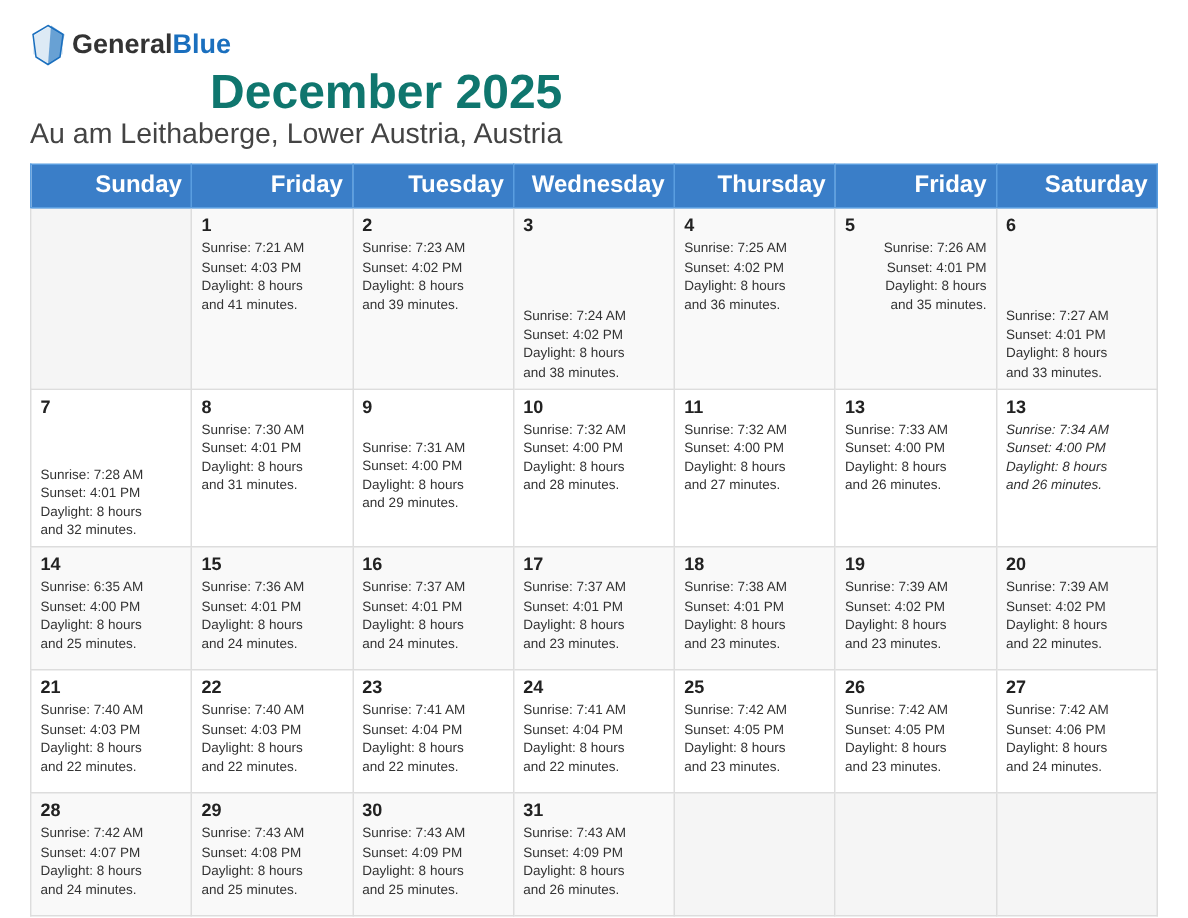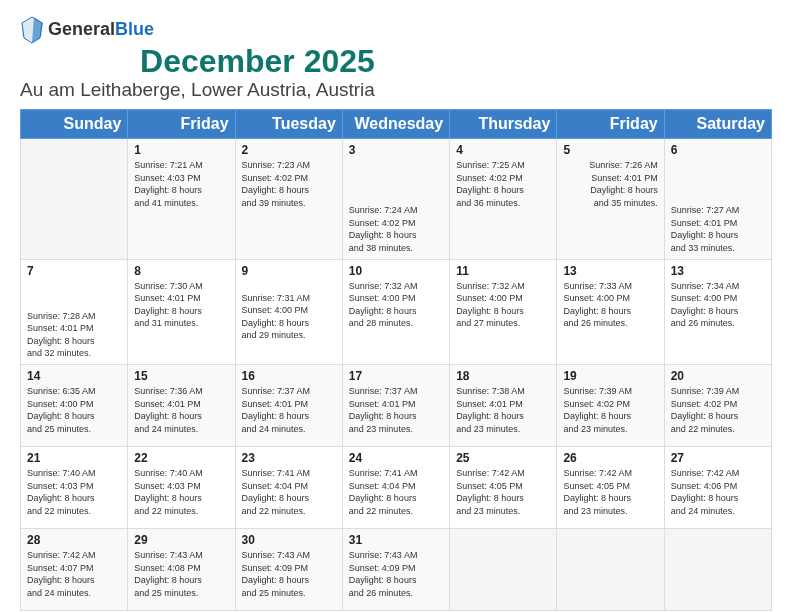--- a/index.html
+++ b/index.html
@@ -215,21 +215,21 @@
           </td>
           <td>
             <div class="day-number">13</div>
             <div class="day-info" style="white-space: pre-line;">Sunrise: 7:33 AM
 Sunset: 4:00 PM
 Daylight: 8 hours
 and 26 minutes.</div>
           </td>
           <td>
             <div class="day-number">13</div>
-            <div class="day-info" style="white-space: pre-line;">Sunrise: 7:34 AM
+            <div class="day-info" style="white-space: pre-line; font-style: italic;">Sunrise: 7:34 AM
 Sunset: 4:00 PM
 Daylight: 8 hours
 and 26 minutes.</div>
           </td>
         </tr>
         <tr>
           <td>
             <div class="day-number">14</div>
             <div class="day-info" style="white-space: pre-line;">Sunrise: 6:35 AM
 Sunset: 4:00 PM

